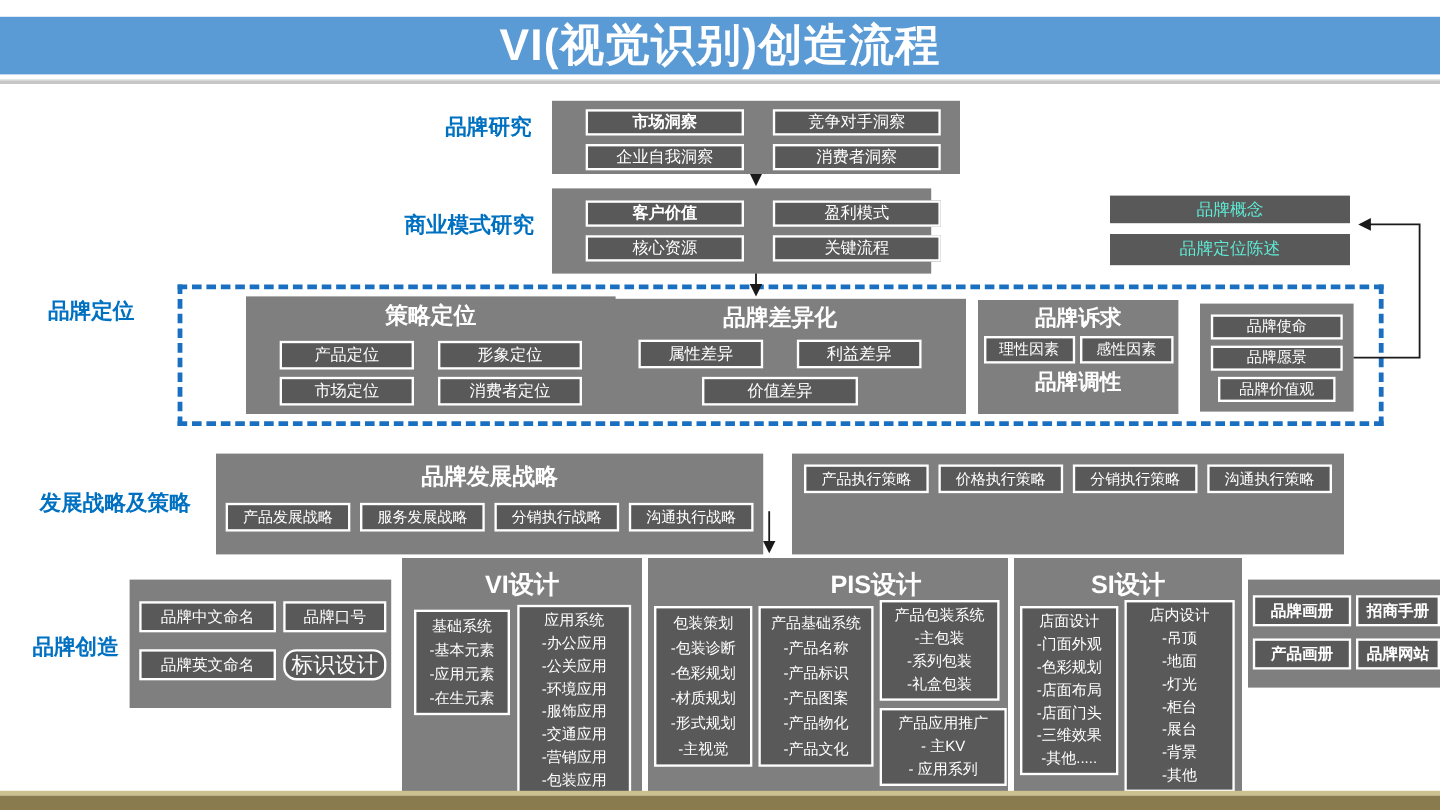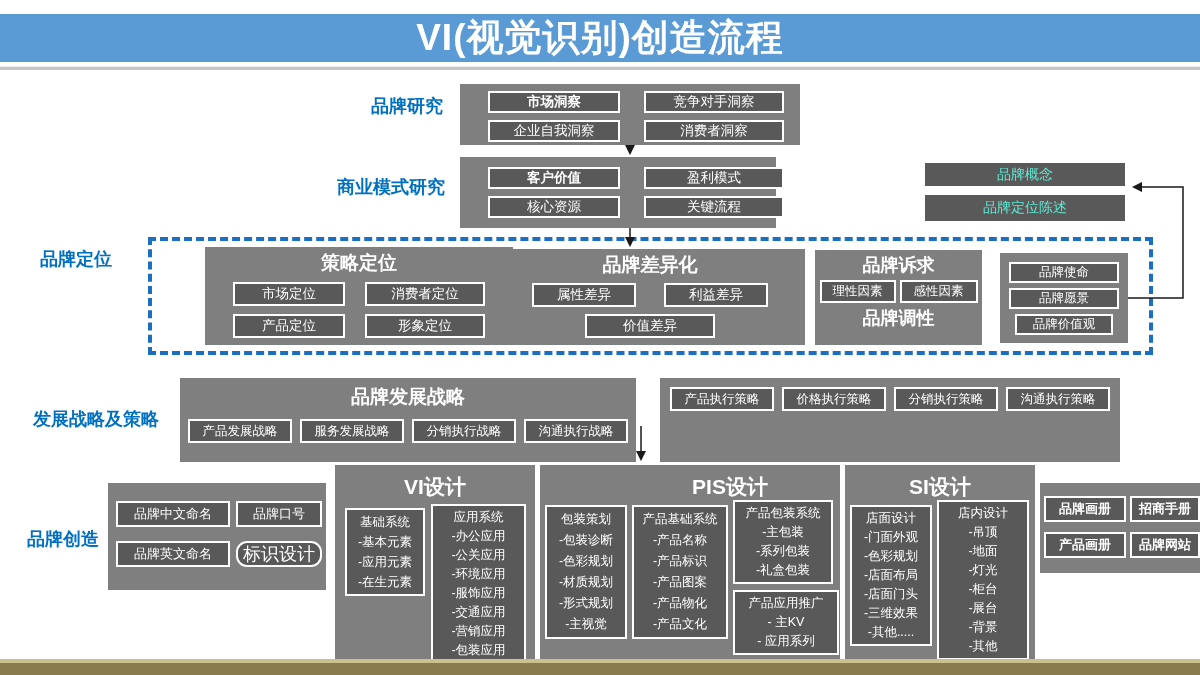--- a/index.html
+++ b/index.html
@@ -84,27 +84,27 @@
     </div>
   </div>
 
   <div class="cell-plain" style="left:925px;top:163px;width:200px;height:23px;">品牌概念</div>
   <div class="cell-plain" style="left:925px;top:195px;width:200px;height:26px;">品牌定位陈述</div>
 
   <div class="dashed-frame"></div>
 
   <div class="panel" style="left:166px;top:247px;width:308px;height:98px;margin-left:39px;">
     <div class="group-title" style="margin-top:3px;">策略定位</div>
+    <div class="row-flex" style="gap:20px;margin-top:8px;">
+      <div class="cell" style="width:112px;height:24px;">产品定位</div>
+      <div class="cell" style="width:120px;height:24px;">形象定位</div>
+    </div>
     <div class="row-flex" style="gap:20px;margin-top:6px;">
       <div class="cell" style="width:112px;height:24px;">市场定位</div>
       <div class="cell" style="width:120px;height:24px;">消费者定位</div>
-    </div>
-    <div class="row-flex" style="gap:20px;margin-top:8px;">
-      <div class="cell" style="width:112px;height:24px;">产品定位</div>
-      <div class="cell" style="width:120px;height:24px;">形象定位</div>
     </div>
   </div>
 
   <div class="panel" style="left:495px;top:249px;width:310px;height:96px;">
     <div class="group-title" style="margin-top:3px;">品牌差异化</div>
     <div class="row-flex" style="gap:28px;margin-top:5px;">
       <div class="cell" style="width:104px;height:24px;">属性差异</div>
       <div class="cell" style="width:104px;height:24px;">利益差异</div>
     </div>
     <div class="row-flex" style="margin-top:7px;">

